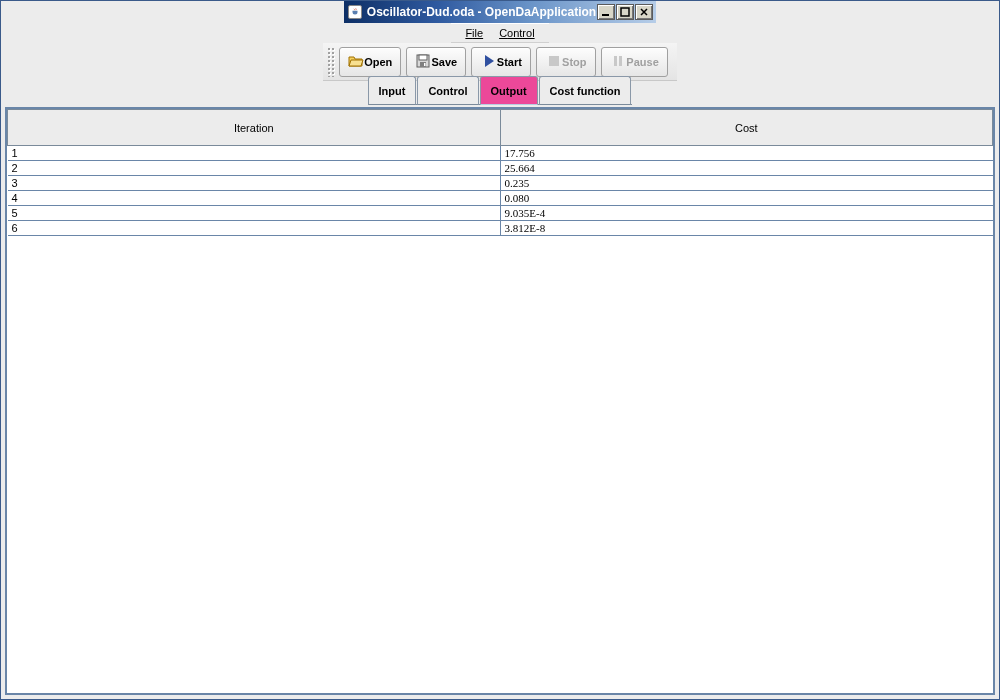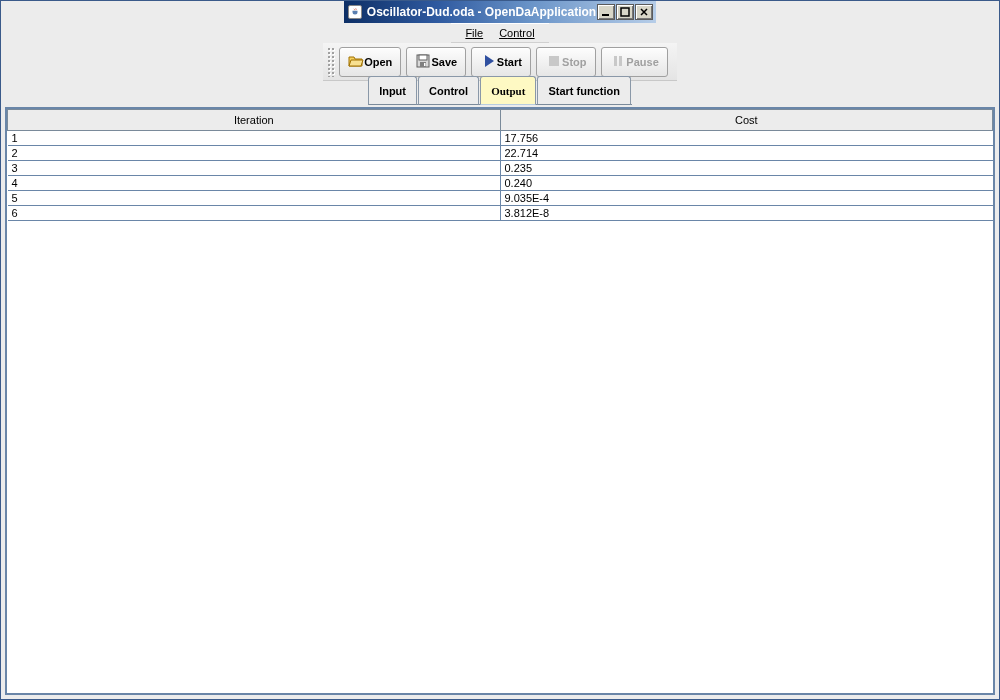--- a/index.html
+++ b/index.html
@@ -112,56 +112,55 @@
     background: #ececec;
     border: 1px solid #8a98a8;
     border-bottom: 1px solid #7a8a9a;
     border-radius: 3px 3px 0 0;
     margin-right: 1px;
     display: flex; align-items: center;
     color: #000; font-weight: bold;
     position: relative; z-index: 1;
   }
   .tab.active {
-    background: #fef9c3;
+    background: #ec4899;
     border-bottom: 1px solid #b8cde0;
     z-index: 2;
-    font-family: Liberation Serif, serif;
   }
   
   .content {
     flex: 1;
     margin: 2px 4px 4px 4px;
     border: 2px solid #6a86a8;
     background: #fff;
     overflow: hidden;
     display: flex; flex-direction: column;
   }
   table.output-table {
     width: 100%;
     border-collapse: collapse;
     table-layout: fixed;
   }
   table.output-table th {
     background: #ececec;
     border: 1px solid #7a8a9a;
     font-weight: normal;
     padding: 2px 4px;
-    height: 21px;
+    height: 36px;
     color: #000;
   }
   table.output-table td {
     border-right: 1px solid #6a86a8;
     border-bottom: 1px solid #6a86a8;
     padding: 1px 4px;
     height: 15px;
     color: #000;
   }
   table.output-table td:first-child { border-left: none; }
-  table.output-table td:last-child { border-right: none; }
+  table.output-table td:last-child { border-right: none; font-family: Liberation Serif, serif; }
 </style>
 </head>
 <body>
 
 <div class="window">
 
   <div class="titlebar">
     <div class="java-icon">
       <svg viewBox="0 0 16 16">
           <path d="M4 8 Q4 12 8 12 Q12 12 12 8 L12 6 L4 6 Z" fill="#5a7fb0"></path>
@@ -240,47 +239,47 @@
           </svg>
       </span>
       <span>Pause</span>
     </div>
   </div>
 
   <div class="tabrow">
     <div class="tab">Input</div>
     <div class="tab">Control</div>
     <div class="tab active">Output</div>
-    <div class="tab">Start function</div>
+    <div class="tab">Cost function</div>
   </div>
 
   <div class="content">
     <table class="output-table">
       <thead>
         <tr>
           <th>Iteration</th>
           <th>Cost</th>
         </tr>
       </thead>
       <tbody>
         <tr>
             <td>1</td>
             <td>17.756</td>
           </tr>
         <tr>
             <td>2</td>
-            <td>22.714</td>
+            <td>25.664</td>
           </tr>
         <tr>
             <td>3</td>
             <td>0.235</td>
           </tr>
         <tr>
             <td>4</td>
-            <td>0.240</td>
+            <td>0.080</td>
           </tr>
         <tr>
             <td>5</td>
             <td>9.035E-4</td>
           </tr>
         <tr>
             <td>6</td>
             <td>3.812E-8</td>
           </tr>
       </tbody>

